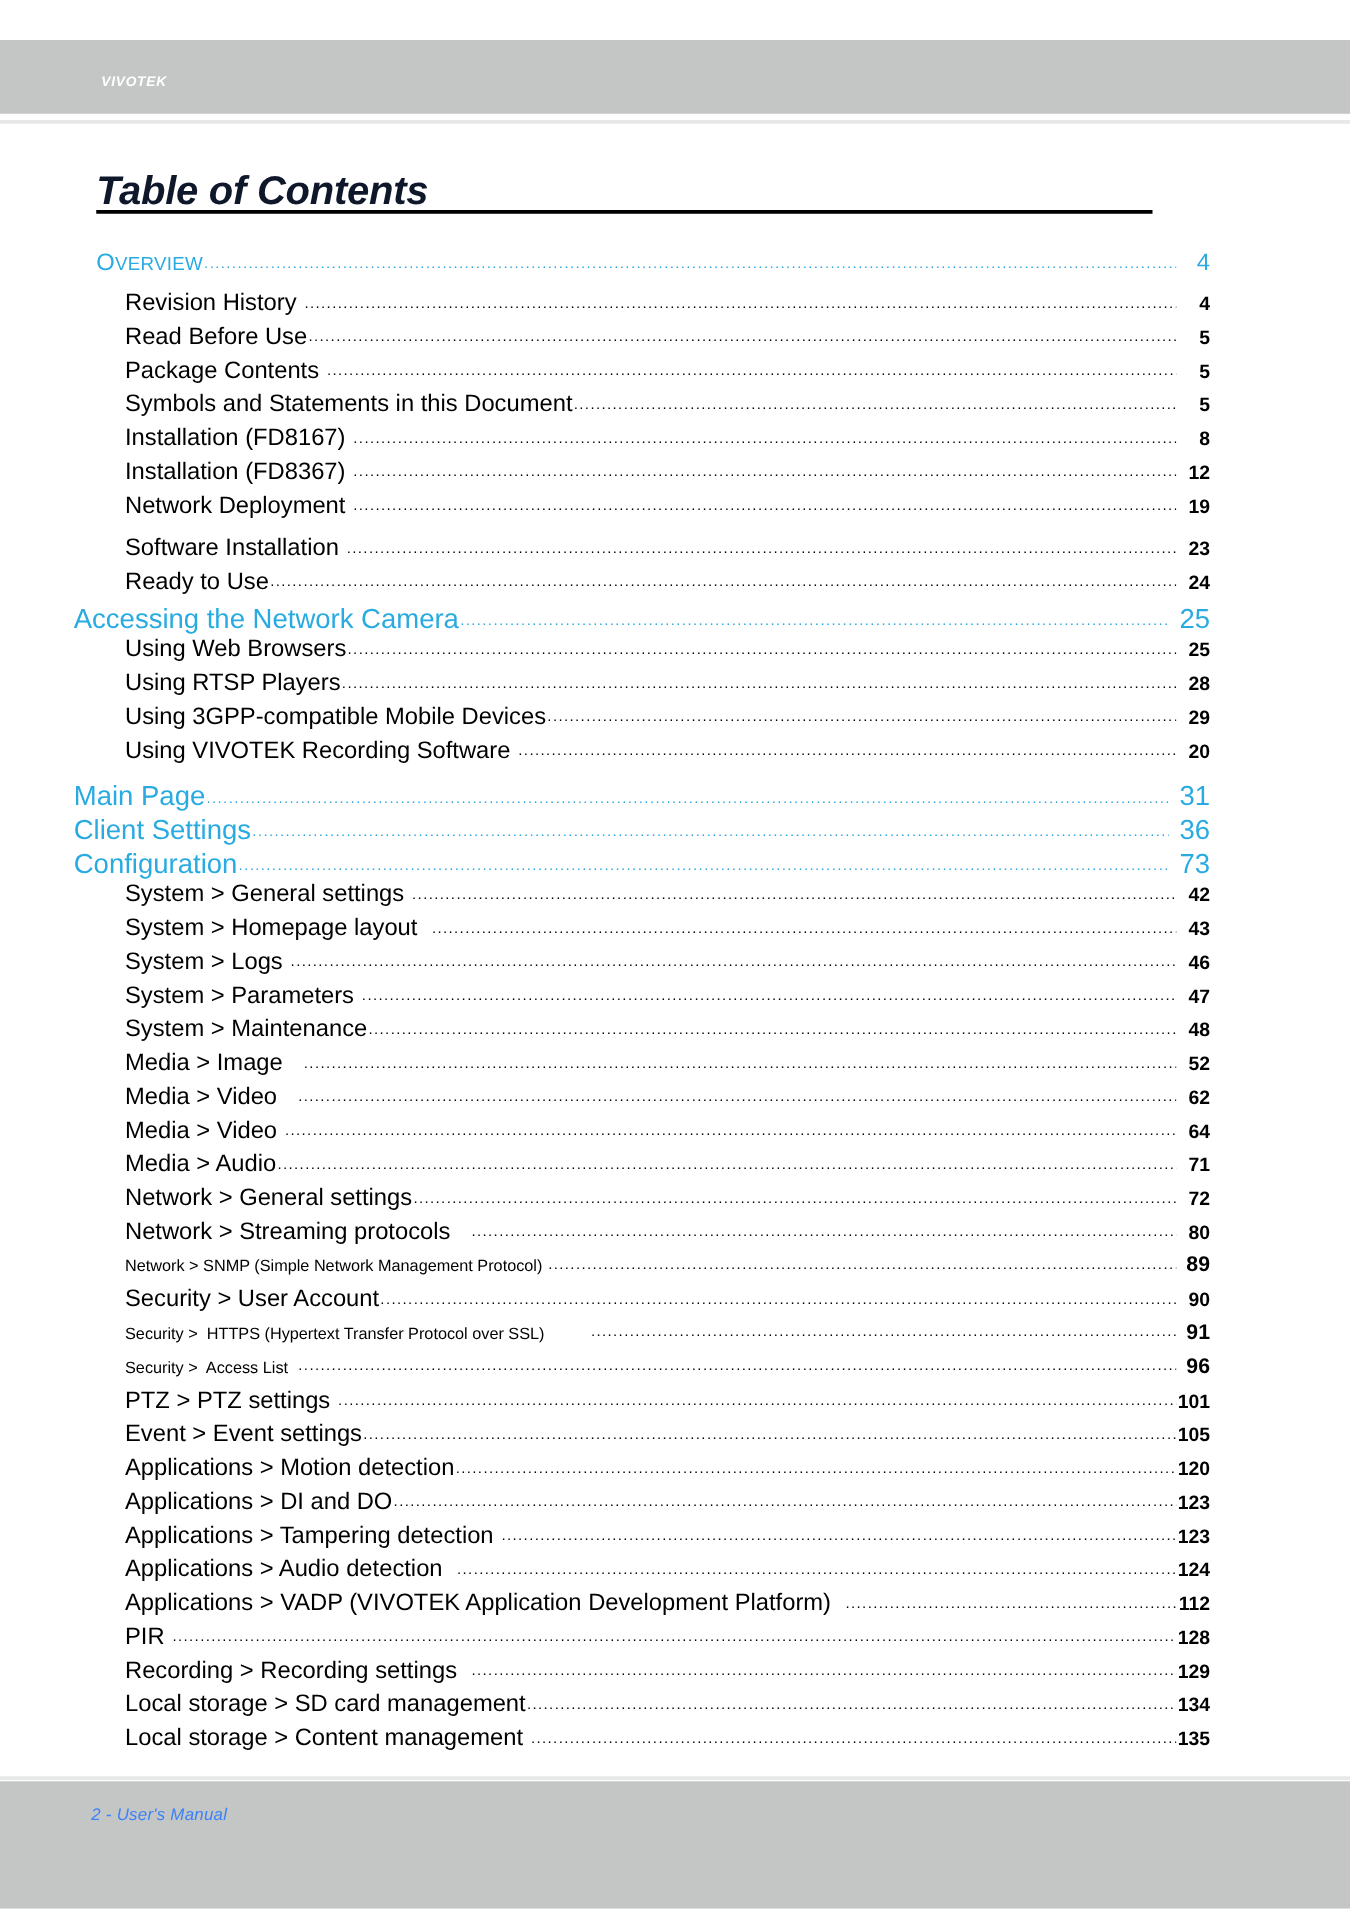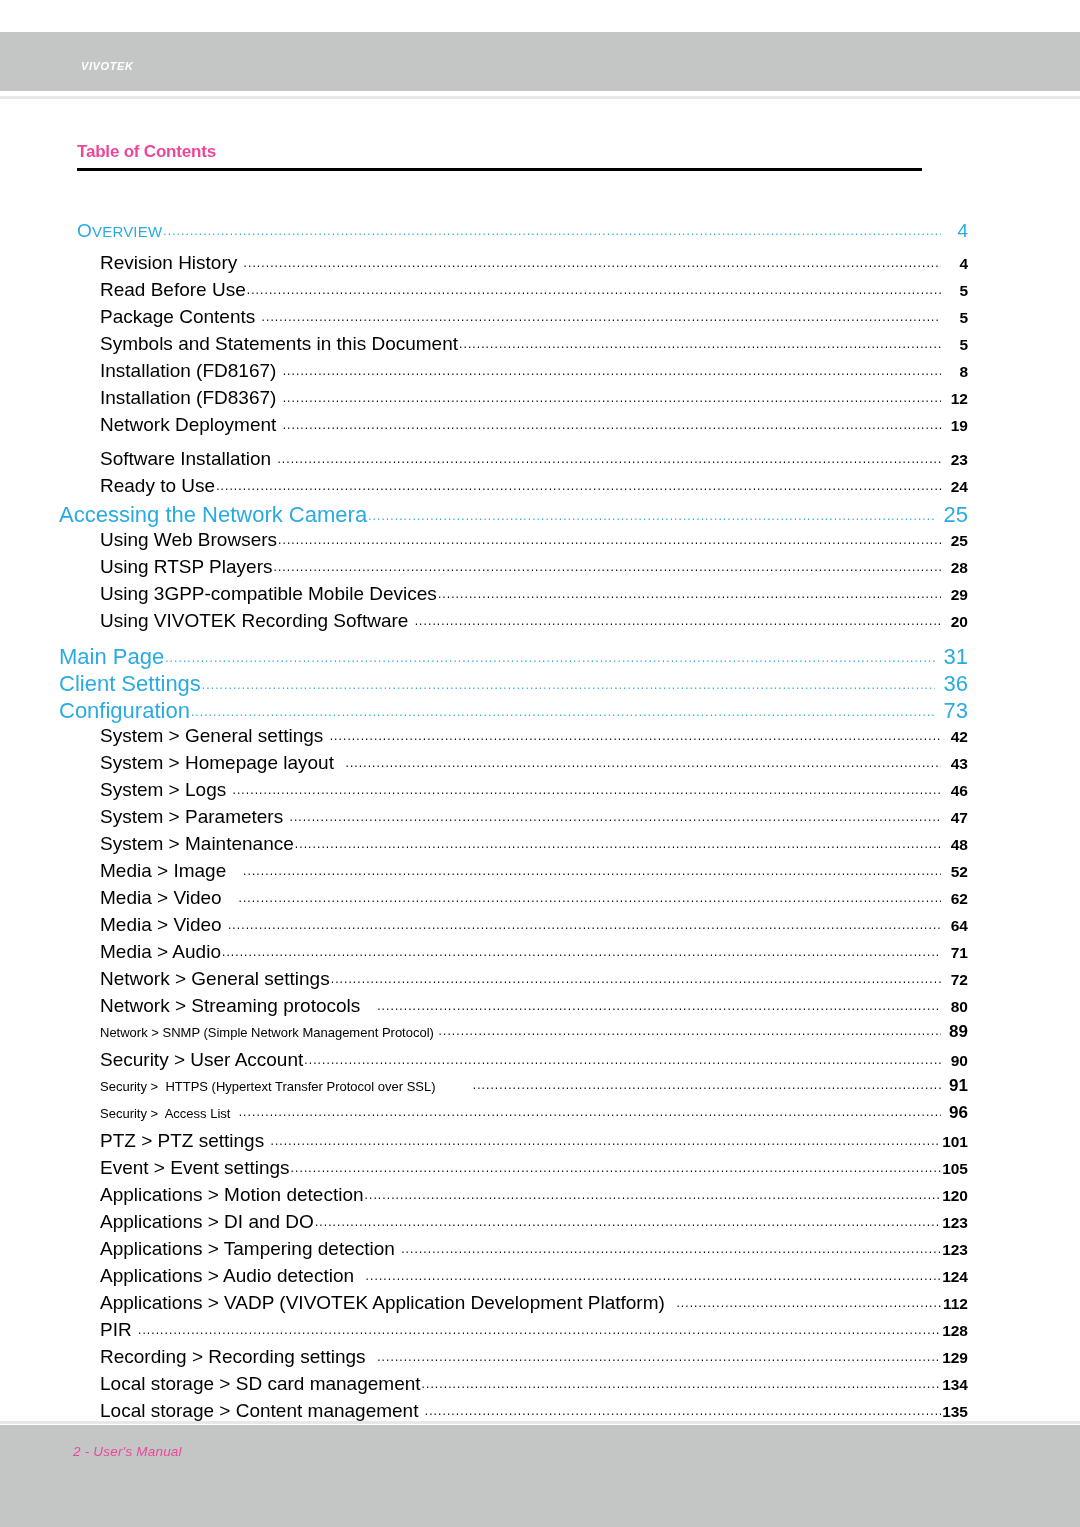--- a/index.html
+++ b/index.html
@@ -44,39 +44,40 @@
   }
 
   
   .page-title-wrap {
     position: absolute;
     left: 77px;
     top: 137px;
     width: 845px;
   }
   .page-title {
-    font-size: 17px;
+    font-size: 32px;
     font-weight: bold;
-    color: #ec4899;
+    font-style: italic;
+    color: #0f172a;
     letter-spacing: -0.2px;
     line-height: 30px;
     display: block;
   }
   .title-rule {
     margin-top: 1px;
     width: 845px;
     height: 3px;
     background: #000000;
   }
 
   
   .toc {
     position: absolute;
     left: 0;
-    top: 220px;
+    top: 200px;
     width: 1080px;
   }
   .toc-row {
     position: relative;
     display: flex;
     align-items: baseline;
     padding-right: 112px;
     box-sizing: border-box;
     width: 1080px;
   }
@@ -159,21 +160,21 @@
     width: 1080px;
     height: 3px;
     background: #e7e8e8;
   }
   .footer-text {
     position: absolute;
     left: 73px;
     top: 1444px;
     font-size: 13.5px;
     font-style: italic;
-    color: #ec4899;
+    color: #3b82f6;
     letter-spacing: 0.2px;
   }
 </style>
 </head>
 <body>
 
 <div class="header-bar"></div>
 <div class="brand">VIVOTEK</div>
 <div class="header-rule"></div>
 

